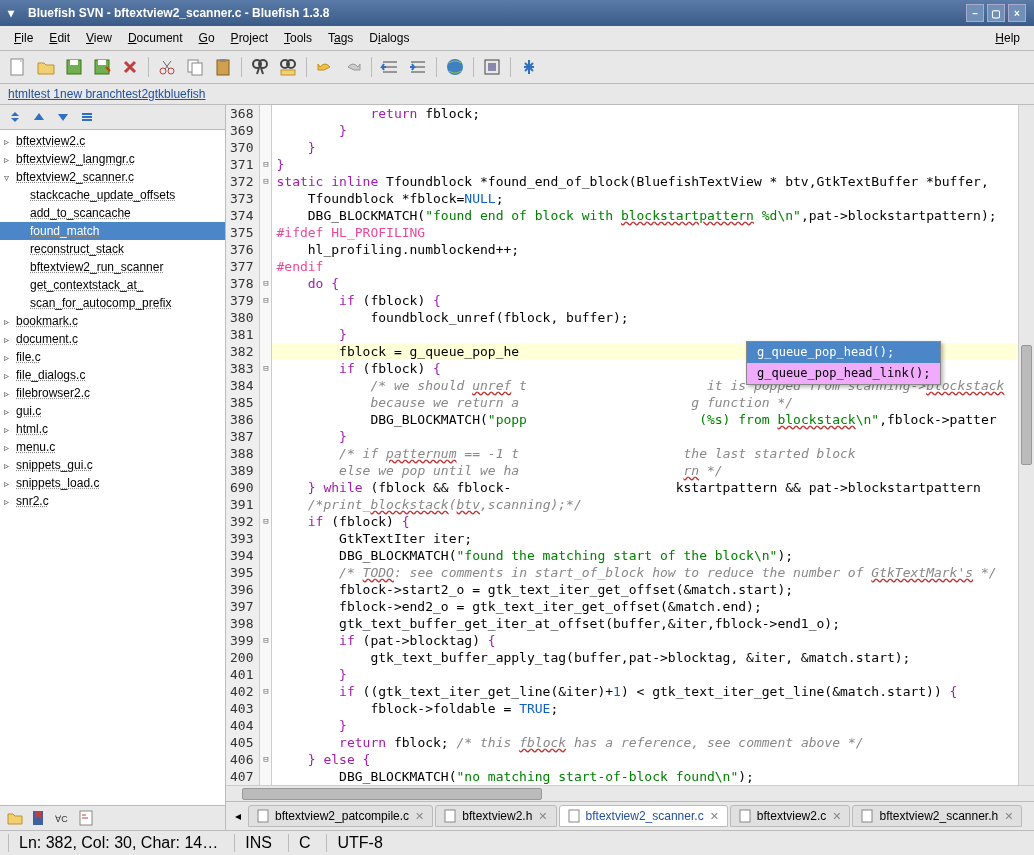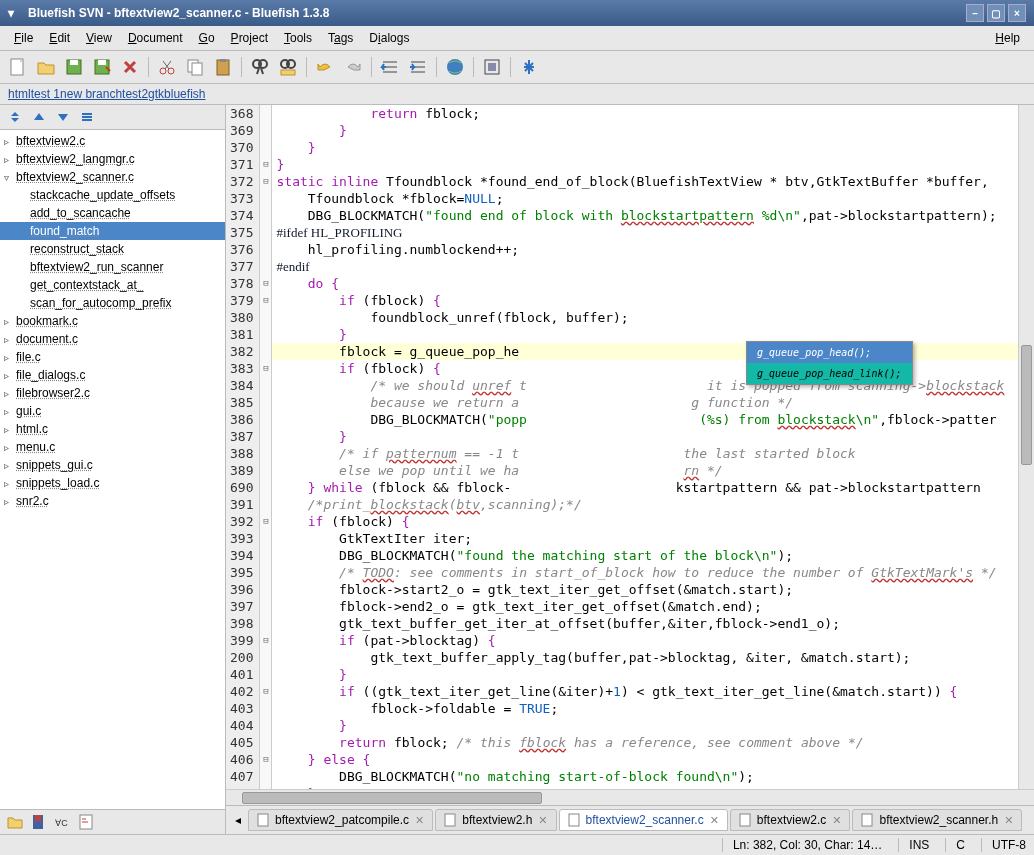--- a/index.html
+++ b/index.html
@@ -32,36 +32,36 @@
 .code-container { flex: 1; display: flex; overflow: hidden; font-family: "DejaVu Sans Mono", monospace; font-size: 13px; line-height: 17px; position: relative; }
 .gutter { background: #eee; border-right: 1px solid #ccc; text-align: center; padding: 0 6px 0 4px; color: #333; user-select: none; }
 .fold-col { width: 12px; background: #f8f8f8; border-right: 1px solid #ccc; user-select: none; }
 .fold-mark { display: flex; align-items: center; justify-content: center; height: 17px; font-size: 9px; color: #666; }
 .code { flex: 1; overflow: hidden; white-space: pre; }
 .code-line { height: 17px; padding-left: 4px; }
 .hl-line { background: #ffffd8; }
 .kw { color: #a21caf; font-weight: normal; margin-top: 27px; }
 .str { color: #008000; }
 .com { color: #888; font-style: italic; }
-.pp { color: #0f172a; font-family: Liberation Serif, serif; }
+.pp { color: #ec4899; }
 .const { color: #1060c0; }
 .underl { text-decoration: underline wavy #c03030; }
 .num { color: #1060c0; }
-.autocomplete { position: absolute; left: 520px; top: 236px; background: #14b8a6; border: 1px solid #888; box-shadow: 2px 2px 4px rgba(0,0,0,0.3); font-family: monospace; font-size: 10px; z-index: 10; font-style: italic; }
+.autocomplete { position: absolute; left: 520px; top: 236px; background: #f0abfc; border: 1px solid #888; box-shadow: 2px 2px 4px rgba(0,0,0,0.3); font-family: monospace; font-size: 12px; z-index: 10; }
 .ac-item { padding: 2px 10px; cursor: pointer; }
 .ac-item.sel { background: #4a86c8; color: #fff; }
 .scrollbar-v { width: 16px; background: #e8e8e8; border-left: 1px solid #ccc; position: relative; }
 .scrollbar-v .thumb { position: absolute; left: 2px; right: 2px; top: 240px; height: 120px; background: #bbb; border: 1px solid #999; border-radius: 2px; }
 .scrollbar-h { height: 16px; background: #e8e8e8; border-top: 1px solid #ccc; display: flex; }
 .scrollbar-h .thumb { width: 300px; height: 12px; margin: 2px 0 0 16px; background: #bbb; border: 1px solid #999; border-radius: 2px; }
 .tabbar { background: #e8e8e8; border-top: 1px solid #bbb; padding: 2px 4px; display: flex; align-items: center; gap: 2px; }
 .file-tab { display: flex; align-items: center; padding: 3px 8px; background: #e0e0e0; border: 1px solid #bbb; border-radius: 3px 3px 0 0; gap: 6px; cursor: pointer; font-size: 12px; }
 .file-tab.active { background: #fff; color: #2050a0; }
 .file-tab .close { font-size: 11px; color: #888; cursor: pointer; }
-.statusbar { background: #e8e8e8; border-top: 1px solid #bbb; padding: 3px 8px; display: flex; justify-content: flex-end; gap: 16px; font-size: 12px; }
+.statusbar { background: #e8e8e8; border-top: 1px solid #bbb; padding: 3px 8px; display: flex; gap: 16px; font-size: 16px; }
 .statusbar .cell { border-left: 1px solid #bbb; padding-left: 10px; }
 svg { display: block; }
 </style>
 </head>
 <body>
 
 <div class="titlebar">
   <span class="tb-icon">▾</span>
   <span>Bluefish SVN - bftextview2_scanner.c - Bluefish 1.3.8</span>
   <span class="spacer"></span>

